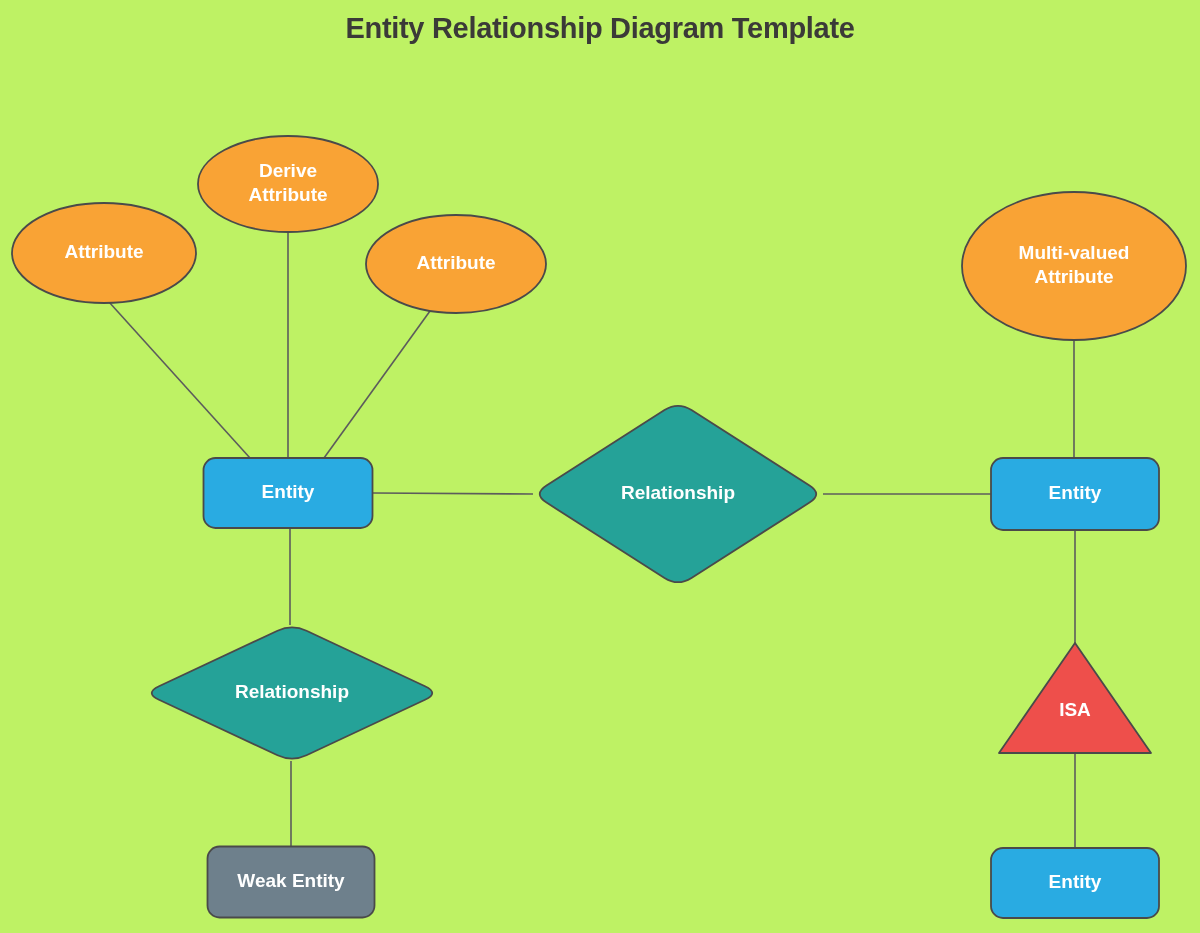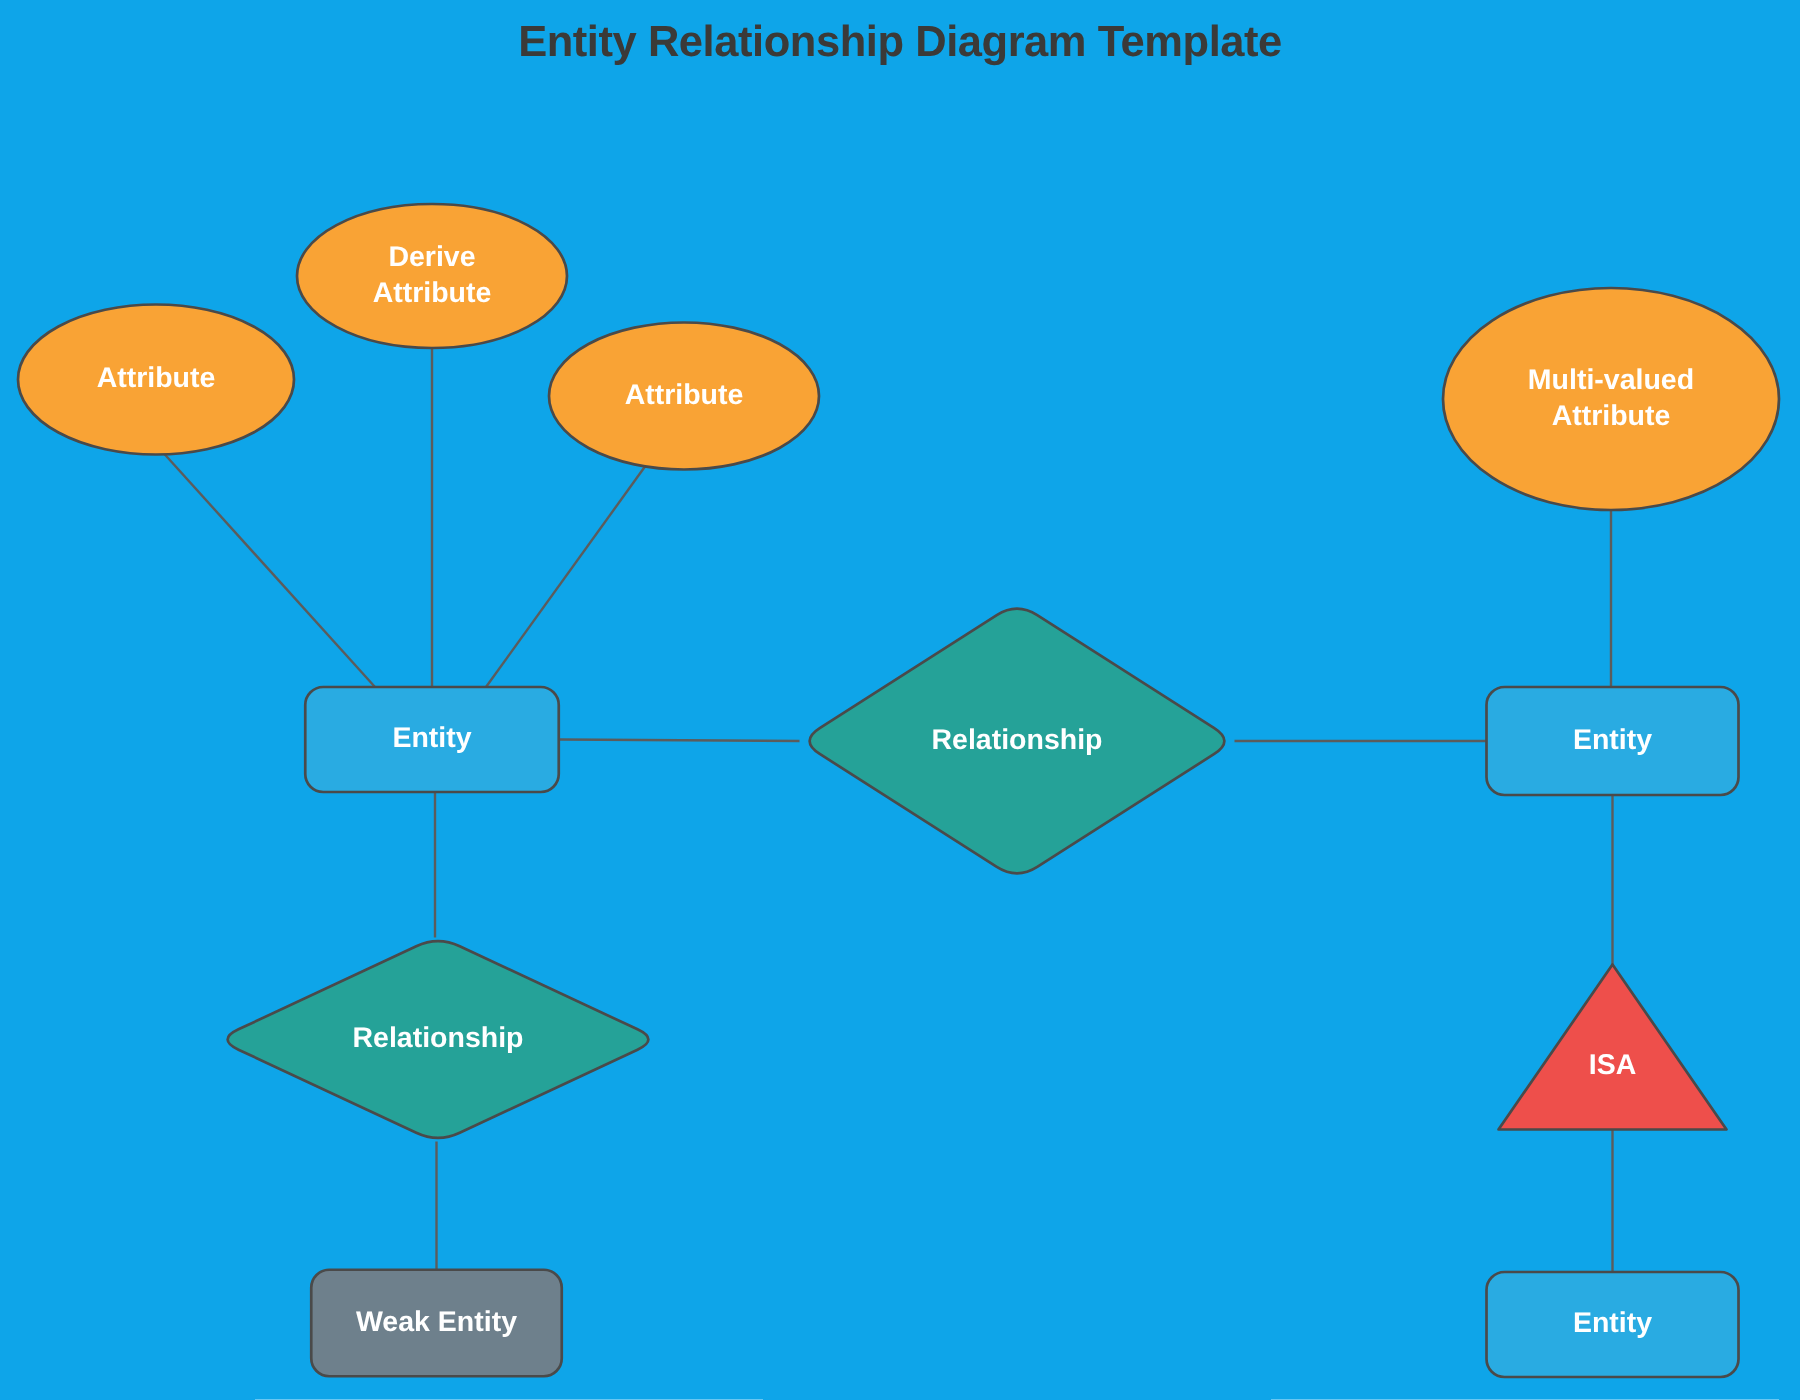--- a/index.html
+++ b/index.html
@@ -11,21 +11,21 @@
   body {
     width: 1200px;
     height: 933px;
     font-family: "Liberation Sans", sans-serif;
     overflow: hidden;
   }
   #page {
     position: relative;
     width: 1200px;
     height: 933px;
-    background: #0ea5e9;
+    background: #bef264;
   }
   #diagram-title {
     position: absolute;
     left: 0;
     top: 12px;
     width: 1200px;
     text-align: center;
     font-family: "Liberation Sans", sans-serif;
     font-size: 29px;
     font-weight: bold;

